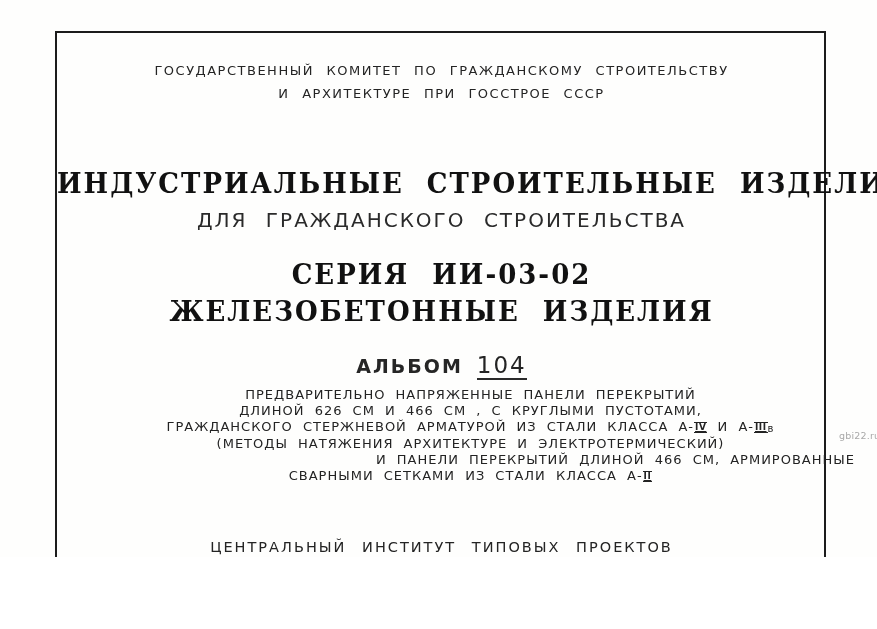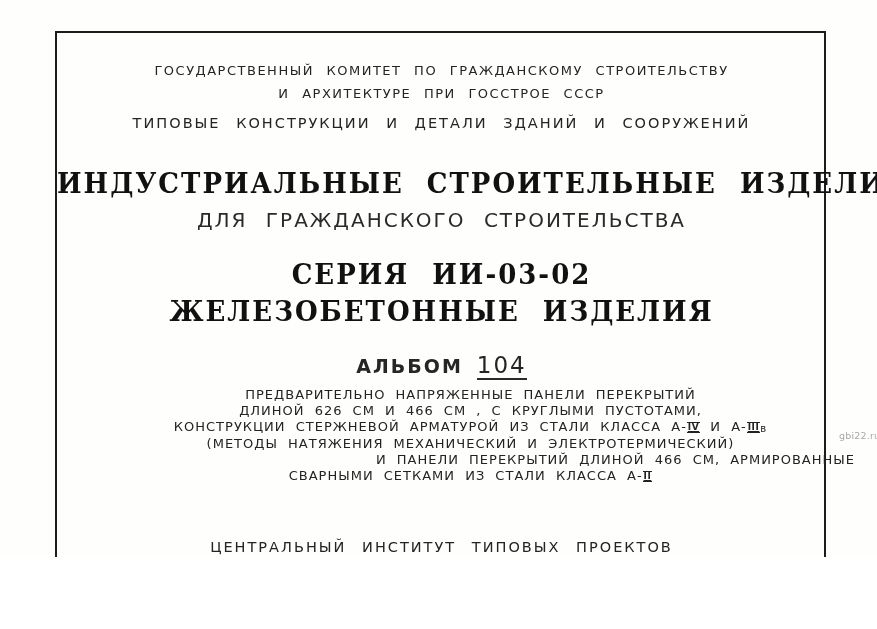--- a/index.html
+++ b/index.html
@@ -122,41 +122,40 @@
 </head>
 <body>
 
 <div id="page">
 
   <div class="frame"></div>
 
   <div class="center-band hand hand-sm" style="top: 63px;">ГОСУДАРСТВЕННЫЙ  КОМИТЕТ  ПО  ГРАЖДАНСКОМУ  СТРОИТЕЛЬСТВУ</div>
   <div class="center-band hand hand-sm" style="top: 86px;">И  АРХИТЕКТУРЕ  ПРИ  ГОССТРОЕ  СССР</div>
 
-  <div class="center-band hand hand-md" style="top: 115px;">ТИПОВЫЕ  КОНСТРУКЦИИ  И  ДЕТАЛИ  ЗДАНИЙ  И  СООРУЖЕНИЙ</div>
 
   <div class="center-band display display-xl" style="top: 168px;">ИНДУСТРИАЛЬНЫЕ  СТРОИТЕЛЬНЫЕ  ИЗДЕЛИЯ</div>
   <div class="center-band hand hand-sub" style="top: 208px; text-align: center;">ДЛЯ  ГРАЖДАНСКОГО  СТРОИТЕЛЬСТВА</div>
 
   <div class="center-band display display-xl" style="top: 259px;">СЕРИЯ  ИИ-03-02</div>
   <div class="center-band display display-xl" style="top: 296px;">ЖЕЛЕЗОБЕТОННЫЕ  ИЗДЕЛИЯ</div>
 
   <div class="center-band" style="top: 352px;">
     <span class="hand album-label">АЛЬБОМ</span><span class="hand album-number">104</span>
   </div>
 
   <div class="center-band hand hand-desc" style="top: 387px;">ПРЕДВАРИТЕЛЬНО  НАПРЯЖЕННЫЕ  ПАНЕЛИ  ПЕРЕКРЫТИЙ</div>
   <div class="center-band hand hand-desc" style="top: 403px;">ДЛИНОЙ 626 СМ  И  466 СМ ,  С  КРУГЛЫМИ  ПУСТОТАМИ,</div>
   <div class="center-band hand hand-desc" style="top: 419px;">
-    <span>КОНСТРУКЦИИ  СТЕРЖНЕВОЙ  АРМАТУРОЙ  ИЗ  СТАЛИ  КЛАССА</span>
+    <span>ГРАЖДАНСКОГО  СТЕРЖНЕВОЙ  АРМАТУРОЙ  ИЗ  СТАЛИ  КЛАССА</span>
     <span class="steel-class"><span>А-</span><span class="roman">IV</span></span>
     <span>И</span>
     <span class="steel-class"><span>А-</span><span class="roman">III</span><span class="roman-suffix">в</span></span>
   </div>
-  <div class="center-band hand hand-desc" style="top: 436px;">(МЕТОДЫ  НАТЯЖЕНИЯ  МЕХАНИЧЕСКИЙ  И  ЭЛЕКТРОТЕРМИЧЕСКИЙ)</div>
+  <div class="center-band hand hand-desc" style="top: 436px;">(МЕТОДЫ  НАТЯЖЕНИЯ  АРХИТЕКТУРЕ  И  ЭЛЕКТРОТЕРМИЧЕСКИЙ)</div>
   <div class="center-band hand hand-desc" style="top: 452px; text-align: right;">И  ПАНЕЛИ  ПЕРЕКРЫТИЙ  ДЛИНОЙ  466 СМ,  АРМИРОВАННЫЕ</div>
   <div class="center-band hand hand-desc" style="top: 468px;">
     <span>СВАРНЫМИ  СЕТКАМИ  ИЗ  СТАЛИ  КЛАССА</span>
     <span class="steel-class"><span>А-</span><span class="roman">II</span></span>
   </div>
 
   <div class="center-band hand hand-md" style="top: 539px;">ЦЕНТРАЛЬНЫЙ   ИНСТИТУТ   ТИПОВЫХ   ПРОЕКТОВ</div>
   <div class="center-band hand hand-md" style="top: 577px;">МОСКВА</div>
 
   <div class="abs stamp-number" style="left: 95px; top: 548px;">9236</div>

